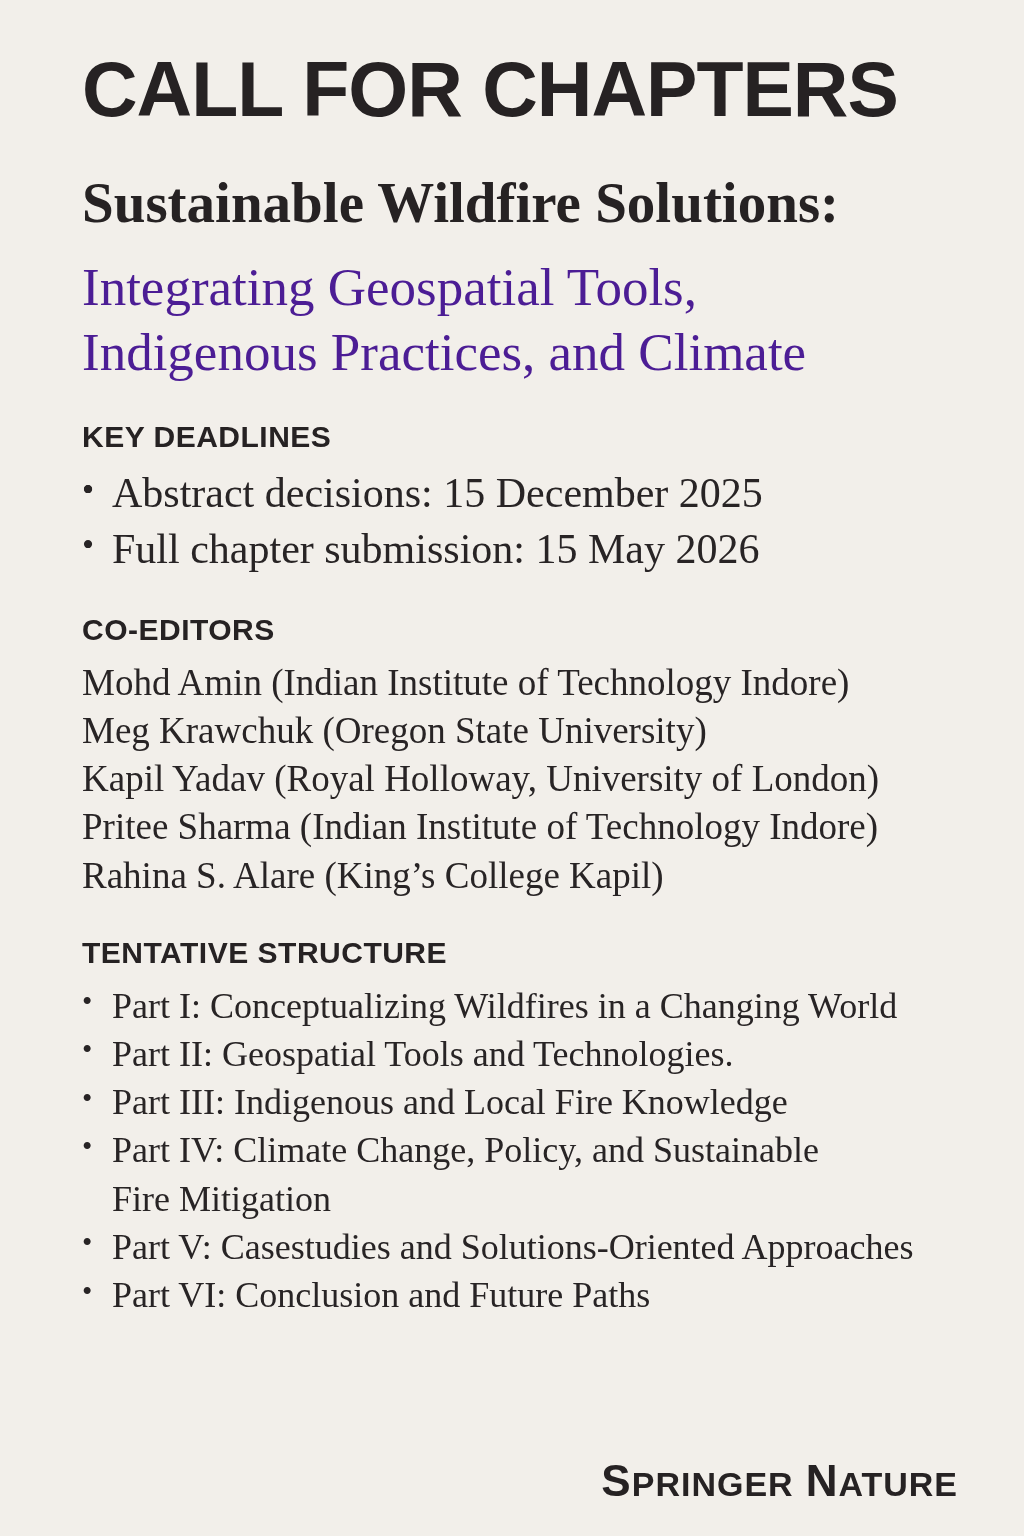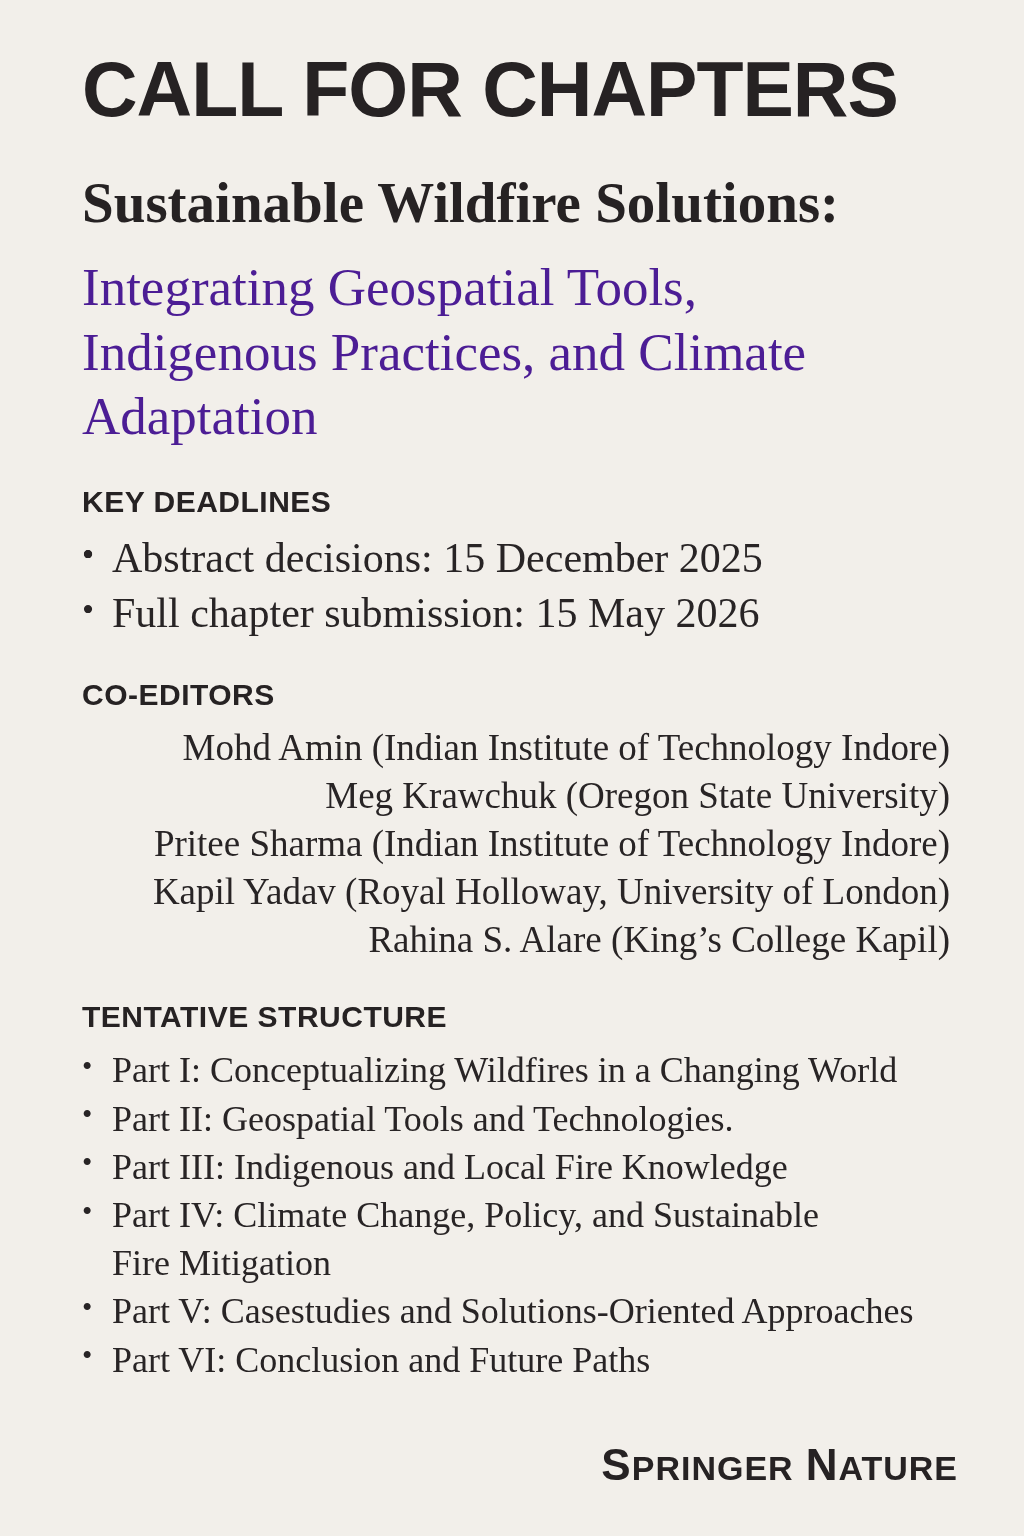--- a/index.html
+++ b/index.html
@@ -65,38 +65,37 @@
     position: absolute;
     left: 0;
     top: 0.02em;
     font-size: 0.82em;
   }
   .deadlines-list li {
     font-size: 42px;
     line-height: 1.32;
   }
   .editors-list {
-    margin: 8px;
+    margin: 0;
     padding: 0;
     list-style: none;
-    text-align: right;
   }
   .editors-list li {
     font-size: 37px;
     line-height: 1.3;
   }
   .structure-list li {
     font-size: 36px;
     line-height: 1.34;
   }
   .continuation { display: block; }
   .footer {
     position: absolute;
     right: 66px;
-    bottom: 46px;
+    bottom: 30px;
     margin-top: 48px;
   }
   .sn-logo {
     font-family: "Liberation Sans", sans-serif;
     font-weight: 700;
     color: #262223;
     letter-spacing: 1px;
     white-space: nowrap;
   }
   .sn-big { font-size: 44px; }
@@ -107,21 +106,20 @@
 <body>
 
 <div class="poster">
 
   <h1 class="kicker">CALL FOR CHAPTERS</h1>
 
   <div>
     <h2 class="book-title">Sustainable Wildfire Solutions:</h2>
     <div class="subtitle-line">Integrating Geospatial Tools,</div>
     <div class="subtitle-line">Indigenous Practices, and Climate</div>
-    <div class="subtitle-line">Adaptation</div>
   </div>
 
   <div class="section">
     <h3 class="section-heading">KEY DEADLINES</h3>
     <ul class="plain deadlines-list">
       <li>
         <span class="bullet">•</span>
       </li>
       <li>
         <span class="bullet">•</span>
@@ -132,22 +130,22 @@
         <span>Full chapter submission: 15 May 2026</span>
       </li>
     </ul>
   </div>
 
   <div class="section">
     <h3 class="section-heading">CO-EDITORS</h3>
     <ul class="editors-list">
       <li>Mohd Amin (Indian Institute of Technology Indore)</li>
       <li>Meg Krawchuk (Oregon State University)</li>
+      <li>Kapil Yadav (Royal Holloway, University of London)</li>
       <li>Pritee Sharma (Indian Institute of Technology Indore)</li>
-      <li>Kapil Yadav (Royal Holloway, University of London)</li>
       <li>Rahina S. Alare (King’s College Kapil)</li>
     </ul>
   </div>
 
   <div class="section">
     <h3 class="section-heading">TENTATIVE STRUCTURE</h3>
     <ul class="plain structure-list">
       <li>
         <span class="bullet">•</span>
         <span>Part I: Conceptualizing Wildfires in a Changing World</span>

